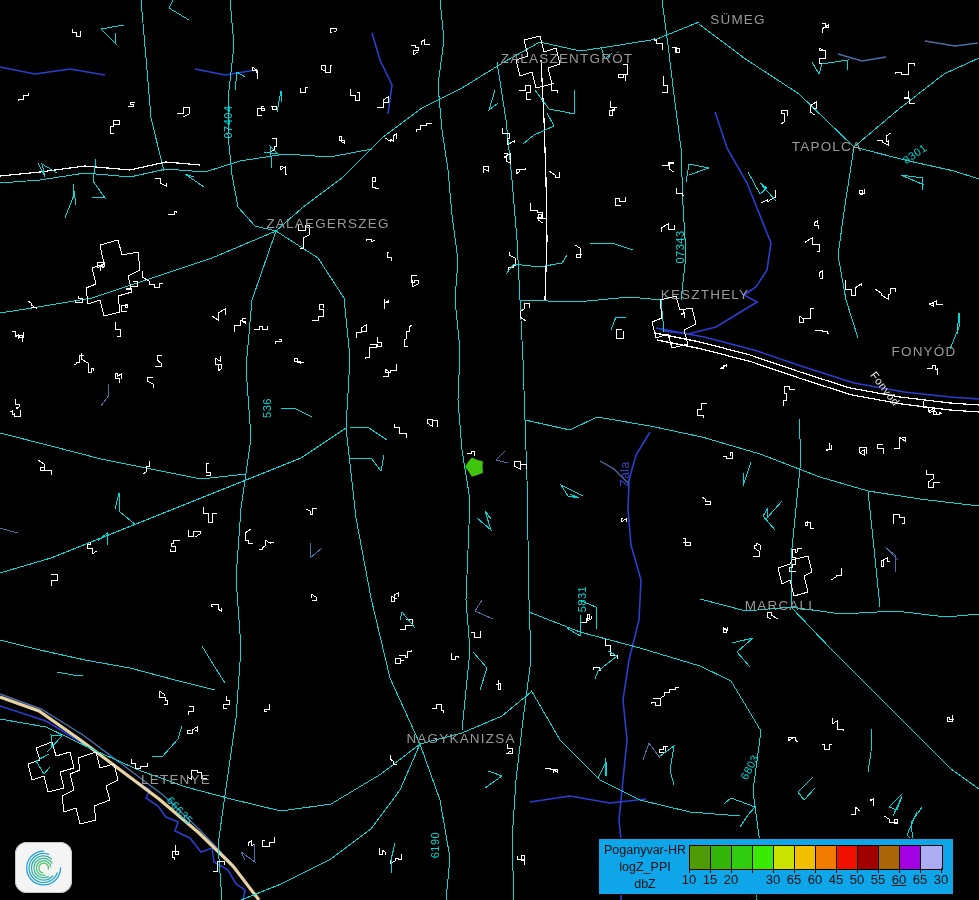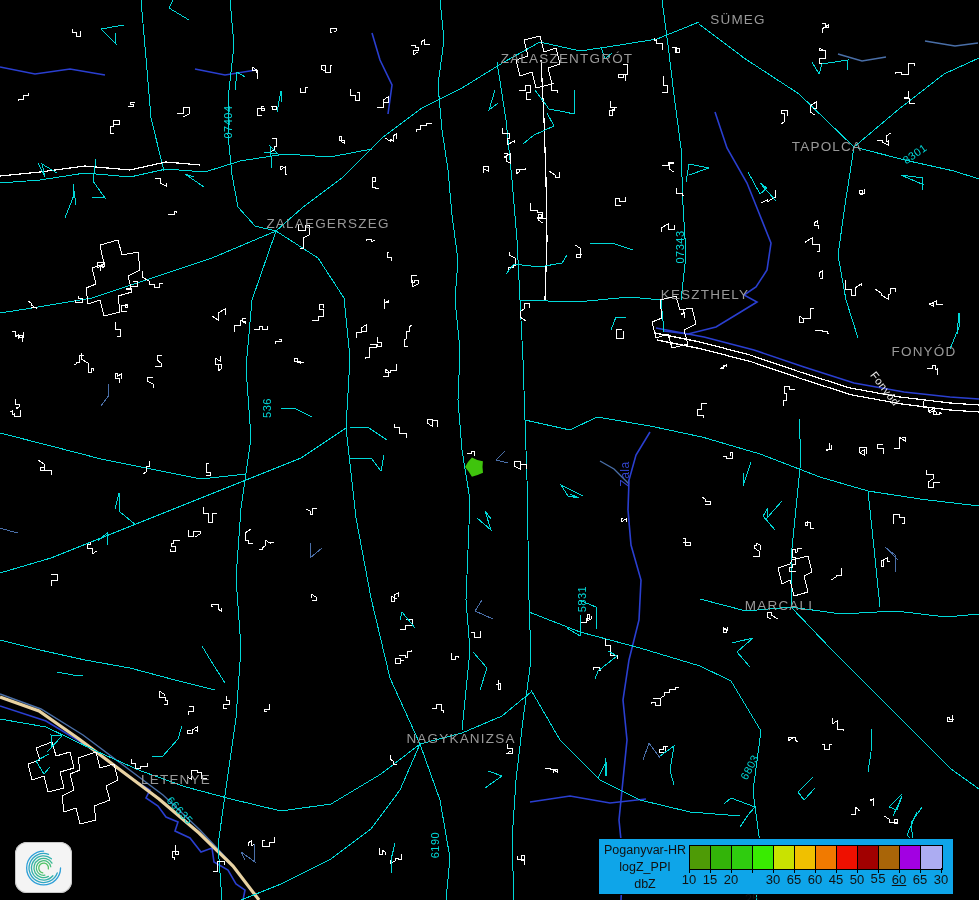--- a/index.html
+++ b/index.html
@@ -398,20 +398,20 @@
     <div class="legend-nums" id="legend-nums">
         <b style="left: 0px;">10</b>
         <b style="left: 21px;">15</b>
         <b style="left: 42px;">20</b>
         <b style="left: 63px; margin-top: 19px;">25</b>
         <b style="left: 84px;">30</b>
         <b style="left: 105px;">65</b>
         <b style="left: 126px;">60</b>
         <b style="left: 147px;">45</b>
         <b style="left: 168px; text-align: center;">50</b>
-        <b style="left: 189px; font-family: Liberation Mono, monospace;">55</b>
+        <b style="left: 189px;">55</b>
         <b style="left: 210px; text-decoration: underline;">60</b>
         <b style="left: 231px;">65</b>
         <b style="left: 252px;">30</b>
       </div>
   </div>
 
 </div>
 
 </body></html>

